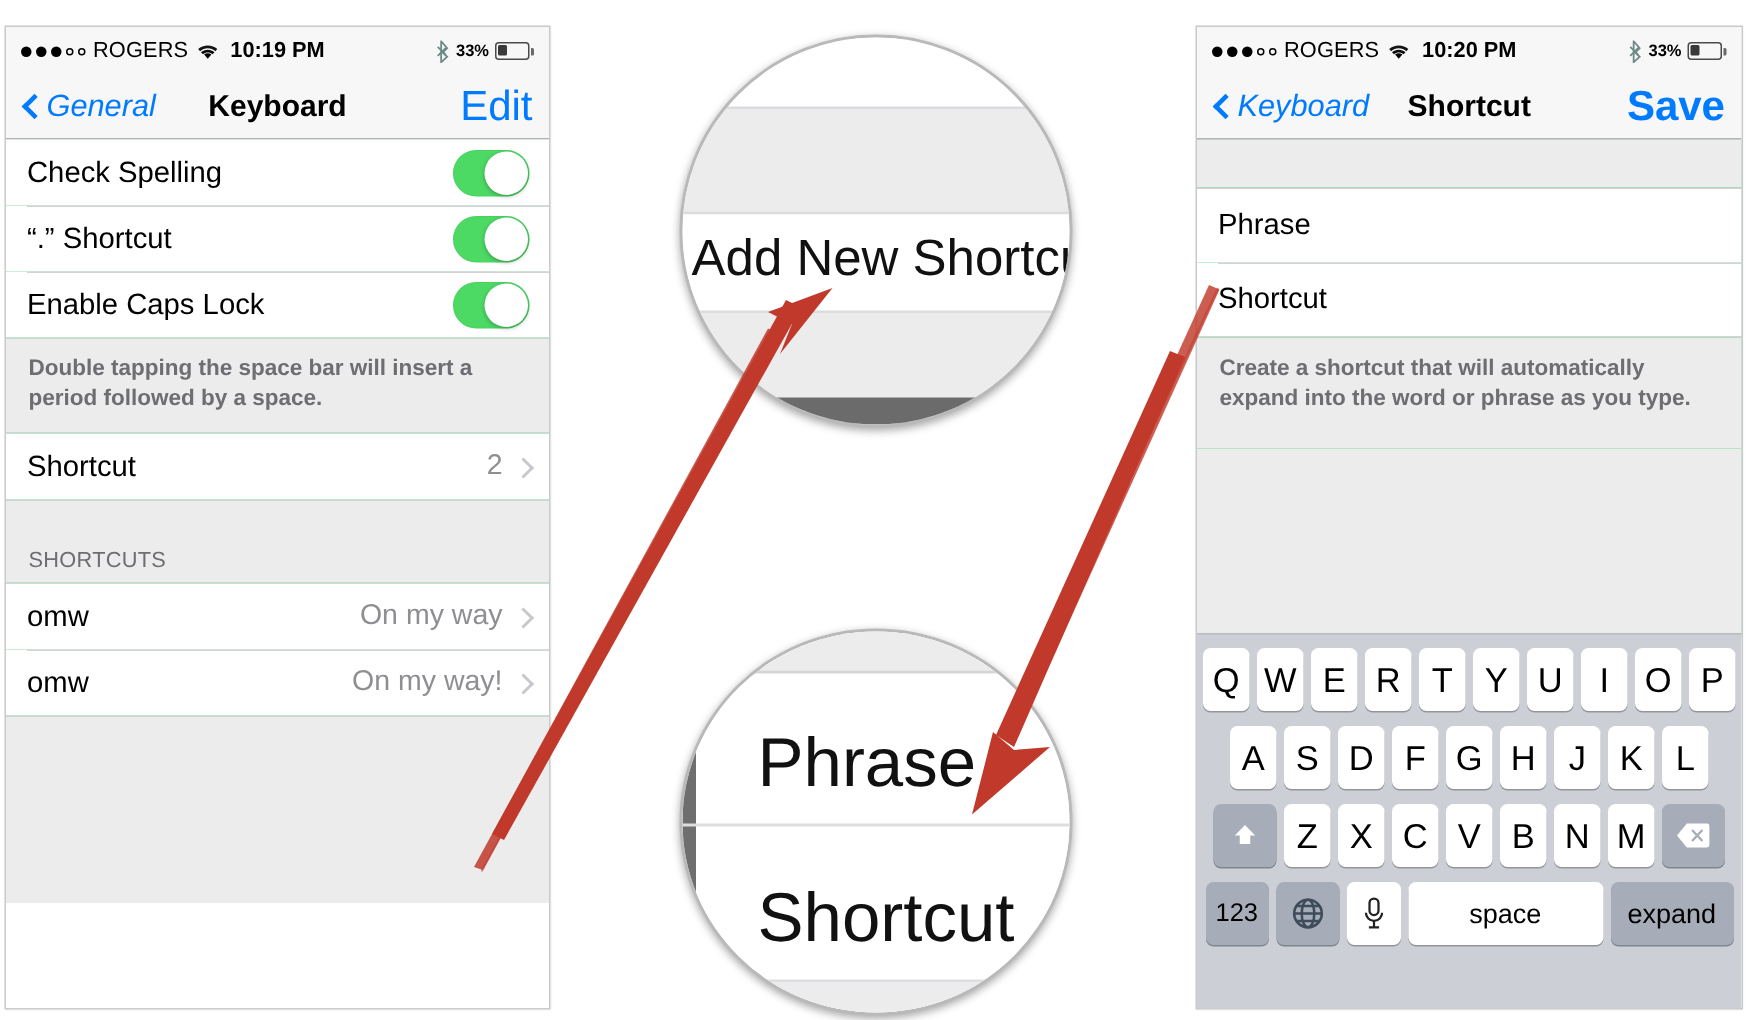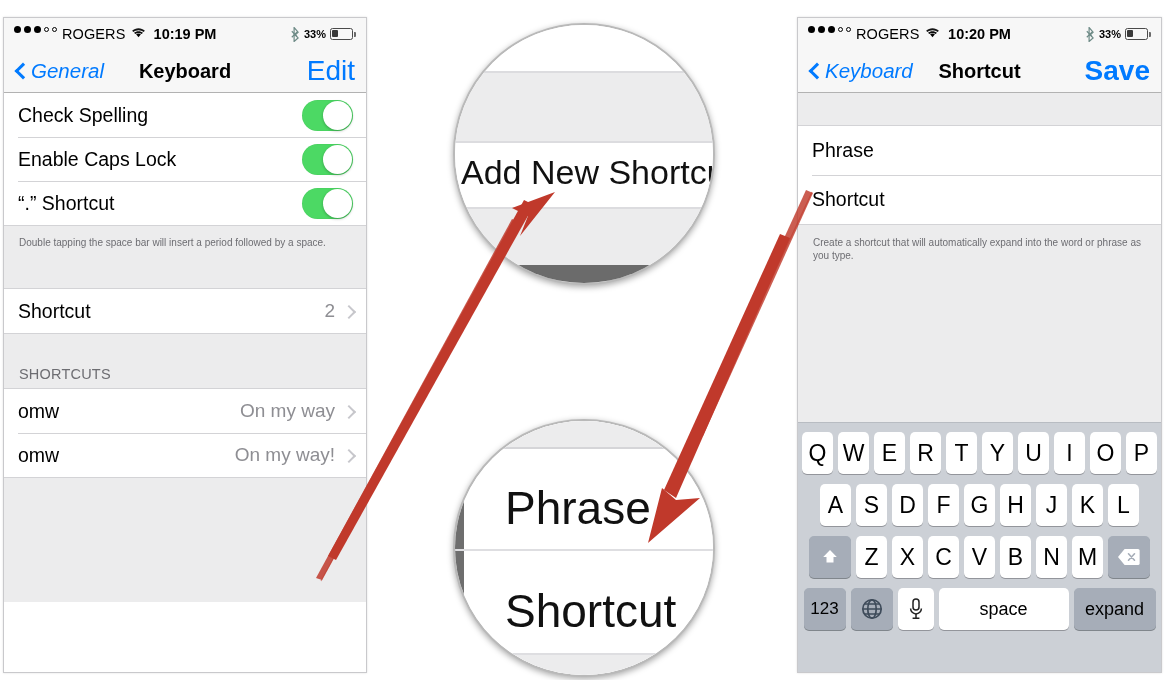--- a/index.html
+++ b/index.html
@@ -20,21 +20,21 @@
   #phone-right { left:797px; top:17px; width:365px; height:656px; }
 
   
   .statusbar {
     height:32px; background:#f7f7f7;
     display:flex; align-items:center;
     font-size:15px; color:#000;
     padding:0 10px;
     position:relative;
   }
-  .sb-left { display:flex; align-items:flex-start; gap:5px; }
+  .sb-left { display:flex; align-items:center; gap:5px; }
   .dots { display:flex; align-items:center; gap:3px; }
   .dot { width:7px; height:7px; border-radius:50%; background:#000; }
   .dot.hollow { background:transparent; border:1px solid #000; width:5px; height:5px; }
   .carrier { font-size:14.5px; letter-spacing:0.1px; }
   .wifi { display:inline-block; margin-left:1px; }
   .sb-center {
     position:absolute; left:0; right:0; text-align:center;
     font-size:14.5px; font-weight:bold;
     pointer-events:none;
   }
@@ -111,21 +111,21 @@
     cursor:pointer;
   }
   .toggle .knob {
     position:absolute; right:1px; top:1px;
     width:29px; height:29px; border-radius:50%;
     background:#fff; box-shadow:0 1px 3px rgba(0,0,0,0.28);
   }
 
   .footer-note {
     background:#ececed; padding:10px 15px 14px 15px;
-    font-size:10px; line-height:1.32; color:#6d6d72;
+    font-size:15px; line-height:1.32; color:#6d6d72;font-weight:bold;
   }
   .section-gap { background:#ececed; }
   .section-hdr {
     background:#ececed; color:#6d6d72;
     font-size:14.5px; letter-spacing:0.2px;
     padding:0 0 6px 15px; display:flex; align-items:flex-end;
   }
   .grp-top { border-top:1px solid #d3d3d6; }
   .grp-bottom { border-bottom:1px solid #d3d3d6; }
 
@@ -237,27 +237,27 @@
     <div class="table">
 
       <div class="grp-bottom">
         <div class="row">
           <span class="row-label">Check Spelling</span>
           <span class="toggle">
               <span class="knob"></span>
             </span>
         </div>
         <div class="row">
-          <span class="row-label">Enable Caps Lock</span>
+          <span class="row-label">“.” Shortcut</span>
           <span class="toggle">
               <span class="knob"></span>
             </span>
         </div>
         <div class="row">
-          <span class="row-label">“.” Shortcut</span>
+          <span class="row-label">Enable Caps Lock</span>
           <span class="toggle">
               <span class="knob"></span>
             </span>
         </div>
       </div>
 
       <div class="footer-note" style="height:62px">Double tapping the space bar will insert a period followed by a space.</div>
 
       <div class="grp-top grp-bottom">
         <div class="row">

